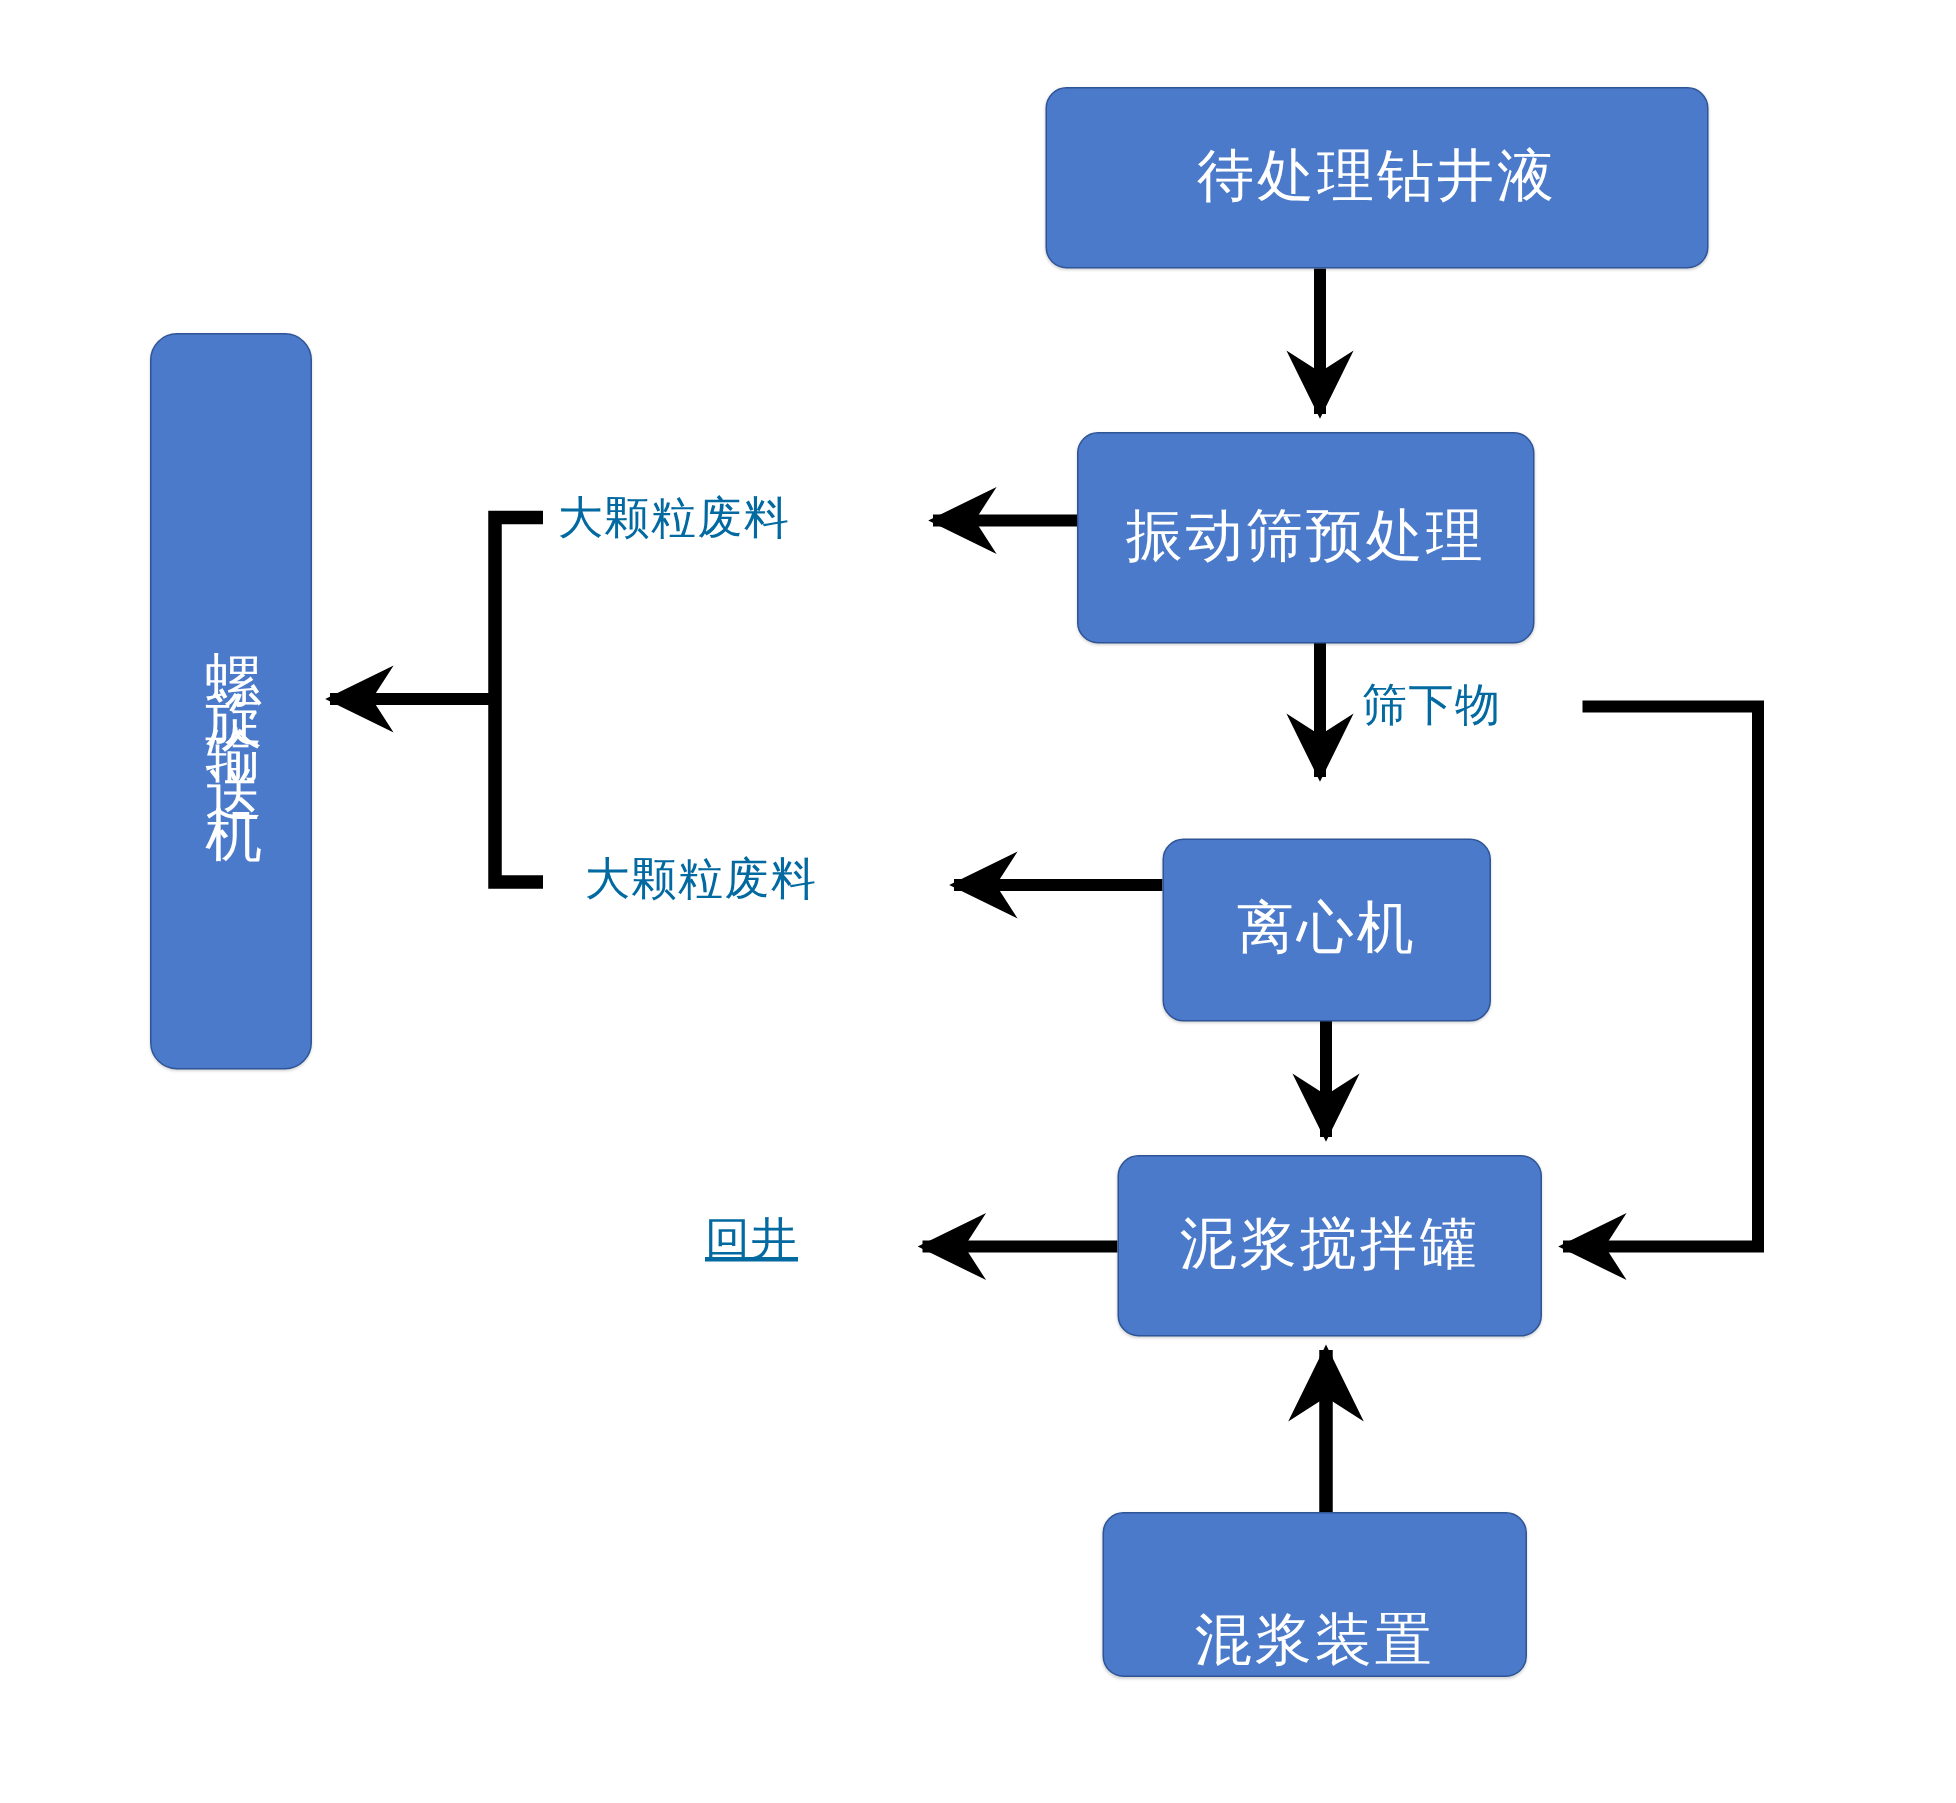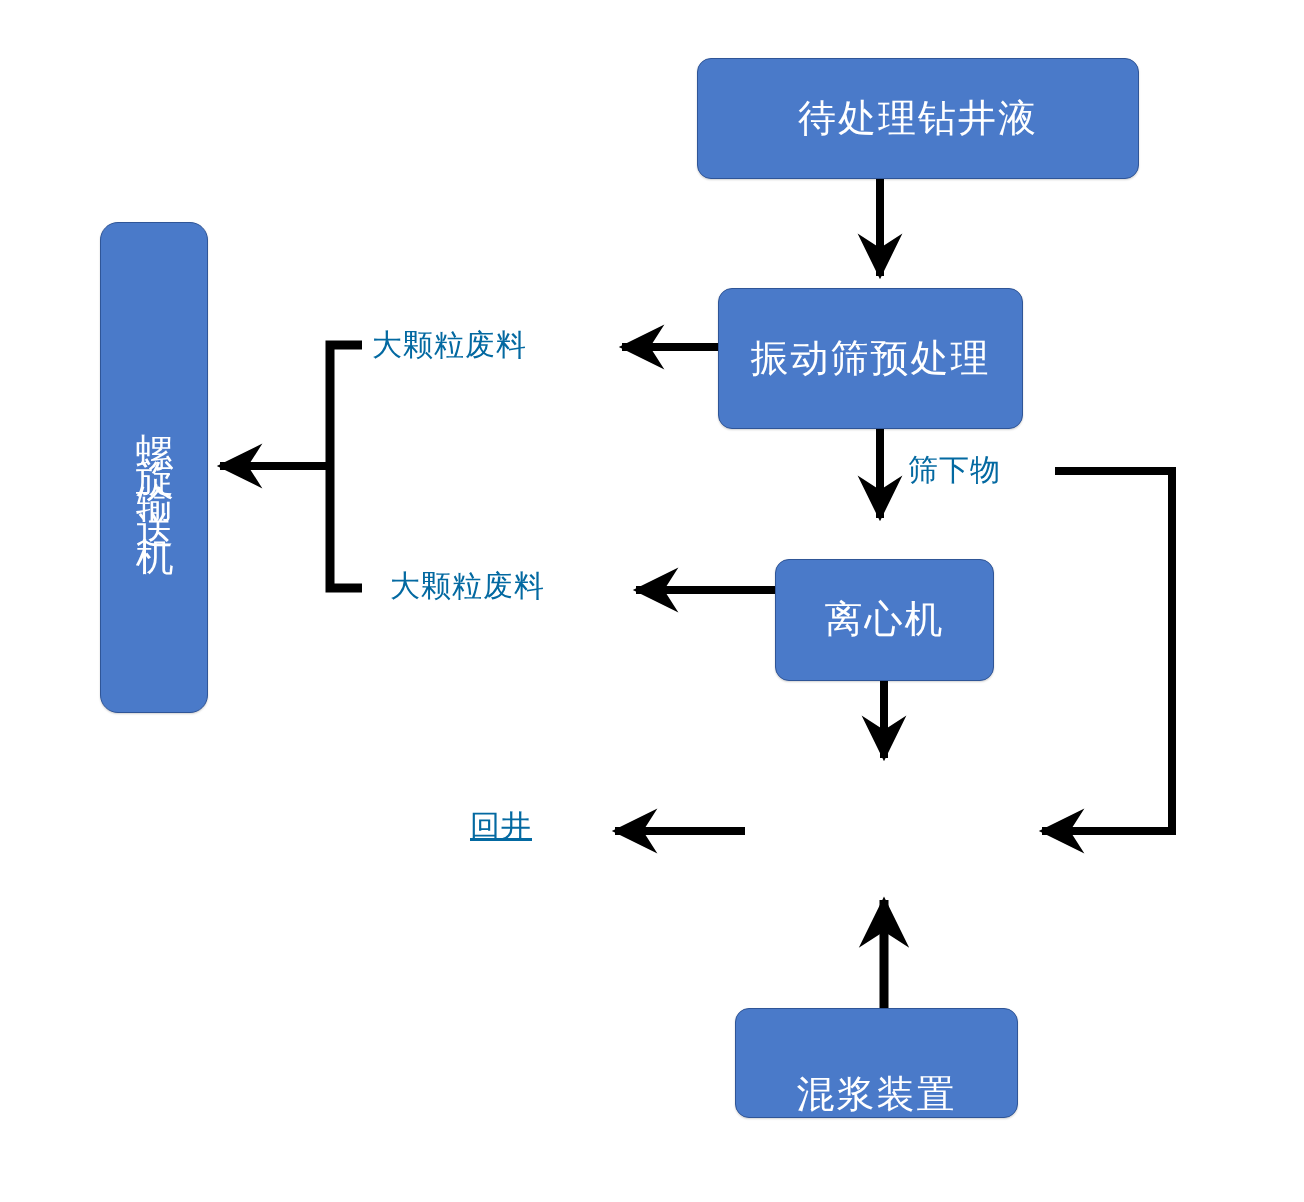--- a/index.html
+++ b/index.html
@@ -118,20 +118,23 @@
   </div>
 
   <div class="node" style="left:718px; top:288px; width:305px; height:141px;">
     <span>振动筛预处理</span>
   </div>
 
   <div class="node" style="left:775px; top:531px; width:219px; height:122px;margin-top:28px;">
     <span>离心机</span>
   </div>
 
+  <div class="node" style="left:745px; top:770px; width:283px; height:121px;">
+    <span>泥浆搅拌罐</span>
+  </div>
 
   <div class="node" style="left:735px; top:1008px; width:283px; height:110px;align-items:flex-end;">
     <span>混浆装置</span>
   </div>
 
   <div class="edge-label" style="left:372px; top:325px;">大颗粒废料</div>
 
   <div class="edge-label" style="left:908px; top:450px;">筛下物</div>
 
   <div class="edge-label" style="left:390px; top:566px;">大颗粒废料</div>

